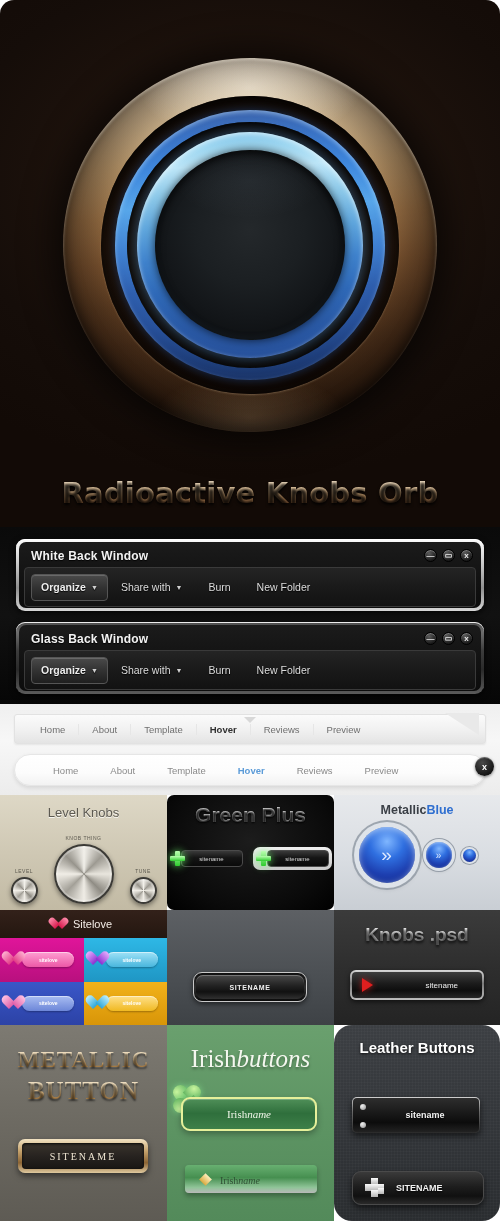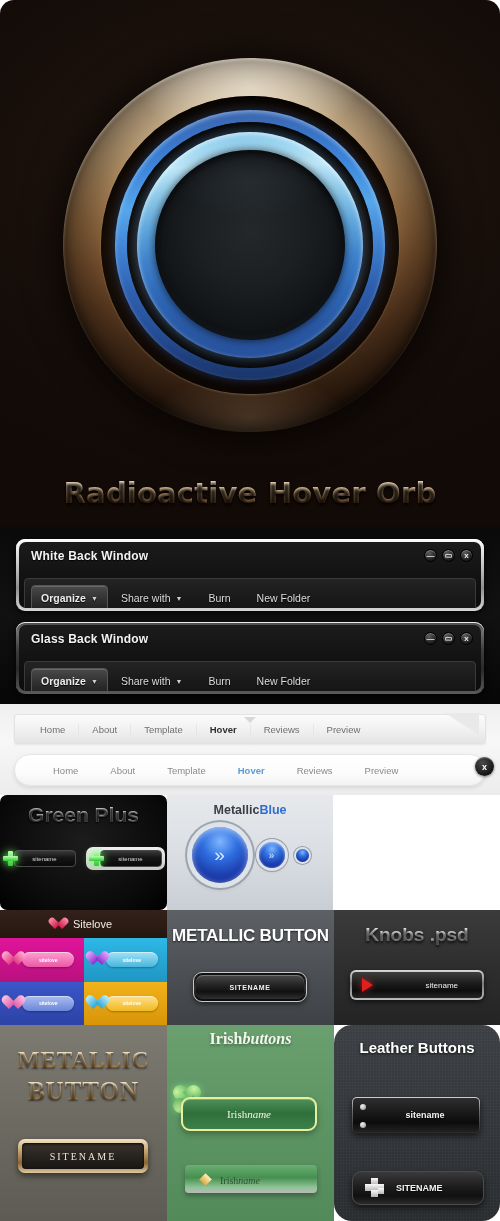--- a/index.html
+++ b/index.html
@@ -122,21 +122,21 @@
   .win-ctrls { position:absolute; right:8px; top:7px; display:flex; gap:5px; }
   .wbtn {
     width:13px; height:13px; border-radius:50%;
     background:radial-gradient(circle at 38% 32%, #5c5c5c, #1a1a1a 70%);
     border:1px solid #000;
     box-shadow:inset 0 1px 1px rgba(255,255,255,.35);
     display:flex; align-items:center; justify-content:center;
     color:#e9e9e9; font-size:8px; line-height:1; font-weight:bold;
   }
   .win-toolbar {
-    position:absolute; left:5px; right:5px; top:36px; height:40px;
+    position:absolute; left:5px; right:5px; top:25px; height:40px;
     border:1px solid #3a3a3a; border-radius:4px;
     background:linear-gradient(180deg,#242424 0%,#1a1a1a 48%,#121212 100%);
     display:flex; align-items:center; padding-left:6px; gap:0;
   }
   .tb-organize {
     height:27px; padding:0 9px; display:flex; align-items:center; gap:5px;
     border:1px solid #555; border-radius:4px;
     background:linear-gradient(180deg,#4a4a4a 0%,#333 48%,#1f1f1f 100%);
     color:#ededed; font-size:10.5px; font-weight:bold;
     text-shadow:0 1px 1px rgba(0,0,0,.9);
@@ -376,22 +376,22 @@
   .md-btn-in {
     width:100%;height:100%;border-radius:4px;
     background:linear-gradient(180deg,#3a342c 0%,#272320 50%,#191613 100%);
     display:flex;align-items:center;justify-content:center;
     color:#efe6d2;font-family:"Liberation Serif",serif;font-size:10px;letter-spacing:2px;
     box-shadow:inset 0 1px 3px rgba(0,0,0,.9);
   }
 
   
   .irish { background:linear-gradient(180deg,#6aa06e 0%,#5d9463 50%,#538a5a 100%); }
-  .irish .cell-title { top:5px; font-size:16px; font-family:"Liberation Serif",serif;
-    color:#f4f7ef; text-shadow:0 2px 3px rgba(0,0,0,.35); font-weight:bold; }
+  .irish .cell-title { top:20px; font-size:25px; font-family:"Liberation Serif",serif;
+    color:#f4f7ef; text-shadow:0 2px 3px rgba(0,0,0,.35); font-weight:normal; }
   .ir-it { font-style:italic; }
   .ir-btn1 {
     position:absolute; left:14px; top:72px; width:136px; height:34px;
     border:2px solid #e6f09a; border-radius:9px;
     background:linear-gradient(180deg,#4f8f58 0%,#2f6f3c 48%,#3e8049 100%);
     display:flex;align-items:center;justify-content:center;
     box-shadow:0 3px 6px rgba(0,0,0,.3), inset 0 1px 0 rgba(255,255,255,.25);
   }
   .ir-btn2 {
     position:absolute; left:18px; top:140px; width:132px; height:28px;
@@ -464,21 +464,21 @@
     <div class="orb-wrap">
       <div class="ring ring-wood"></div>
       <div class="ring ring-wood-sheen"></div>
       <div class="ring ring-gap1"></div>
       <div class="ring ring-blue-outer"></div>
       <div class="ring ring-dark2"></div>
       <div class="ring ring-cyan"></div>
       <div class="ring ring-inner-dark"></div>
       <div class="ring ring-inner-sheen"></div>
     </div>
-    <div class="hero-title">Radioactive Hover Orb</div>
+    <div class="hero-title">Radioactive Knobs Orb</div>
   </div>
 
   <div class="windows-band">
 
     <div class="win">
       <div class="win-inner">
         <div class="win-title">White Back Window</div>
         <div class="win-ctrls">
           <div class="wbtn">—</div>
           <div class="wbtn">▭</div>
@@ -550,20 +550,37 @@
       <div class="nav-link">Reviews</div>
       <div class="nav-link">Preview</div>
     </div>
     <div class="nav-x">x</div>
   </div>
 
   <div class="grid">
 
     <div class="grow">
 
+      <div class="cell c1 h115 knobs">
+        <div class="cell-title">Level Knobs</div>
+        <div class="knob-row">
+          <div class="knob-col">
+            <span class="knob-lbl">LEVEL</span>
+            <div class="knob small"></div>
+          </div>
+          <div class="knob-col">
+            <span class="knob-lbl">KNOB THING</span>
+            <div class="knob big"></div>
+          </div>
+          <div class="knob-col">
+            <span class="knob-lbl">TUNE</span>
+            <div class="knob small"></div>
+          </div>
+        </div>
+      </div>
 
       <div class="cell c2 h115 greenplus">
         <div class="cell-title">Green Plus</div>
         <div class="gp-row">
           <div class="gp-item">
             <div class="gp-plus"></div>
             <div class="gp-btn">sitename</div>
           </div>
           <div class="gp-item lit">
             <div class="gp-plus"></div>
@@ -606,21 +623,20 @@
             <div class="sl-btn">sitelove</div>
           </div>
           <div class="sl-q q4">
             <div class="sl-heart-sm"></div>
             <div class="sl-btn">sitelove</div>
           </div>
         </div>
       </div>
 
       <div class="cell c2 h115 metallic">
-        <div class="cell-title">METALLIC BUTTON</div>
         <div class="mt-btn">
           <div class="mt-btn-in">SITENAME</div>
         </div>
       </div>
 
       <div class="cell c3 h115 metalpsd">
         <div class="cell-title">Knobs .psd</div>
         <div class="mp-btn">
           <div class="mp-btn-in">
             <div class="play-tri"></div>

